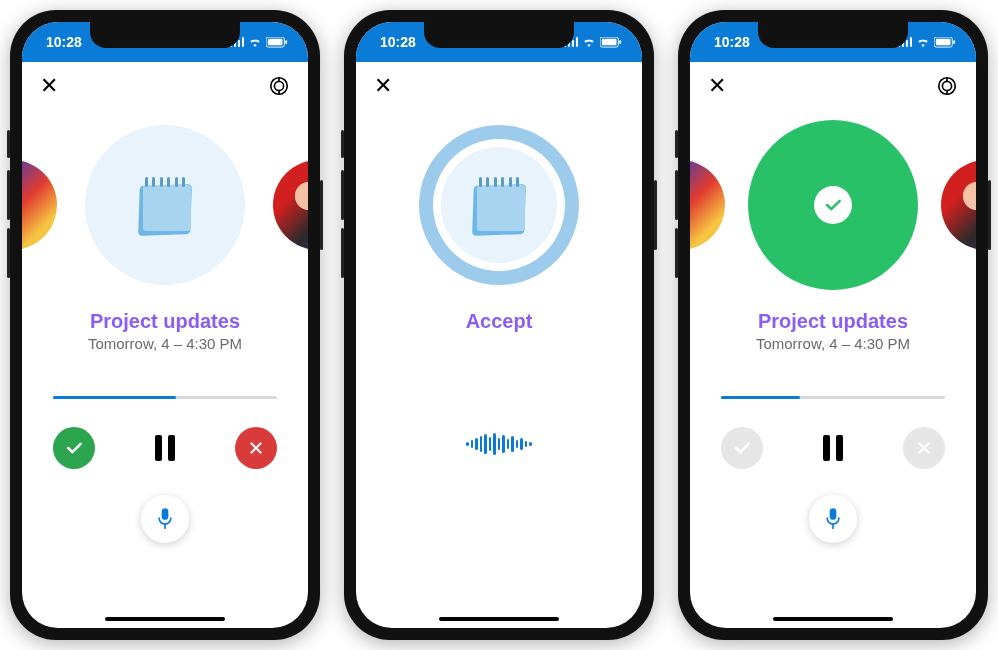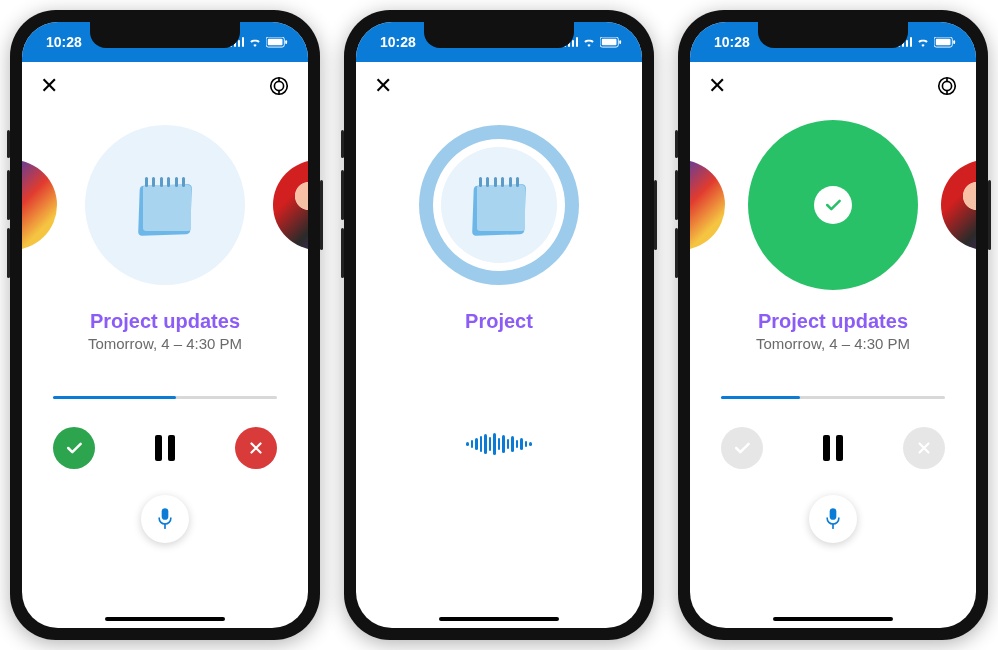--- a/index.html
+++ b/index.html
@@ -342,21 +342,21 @@
                   <span></span>
                   <span></span>
                   <span></span>
                   <span></span>
                 </div>
             </div>
           </div>
         </div>
       </div>
       <div class="title-block">
-        <div class="event-title">Project</div>
+        <div class="event-title">Accept</div>
       </div>
       <div class="waveform">
         <span style="height:4px"></span>
           <span style="height:8px"></span>
           <span style="height:12px"></span>
         <span style="height:16px"></span>
           <span style="height:20px"></span>
           <span style="height:14px"></span>
         <span style="height:22px"></span>
           <span style="height:12px"></span>

